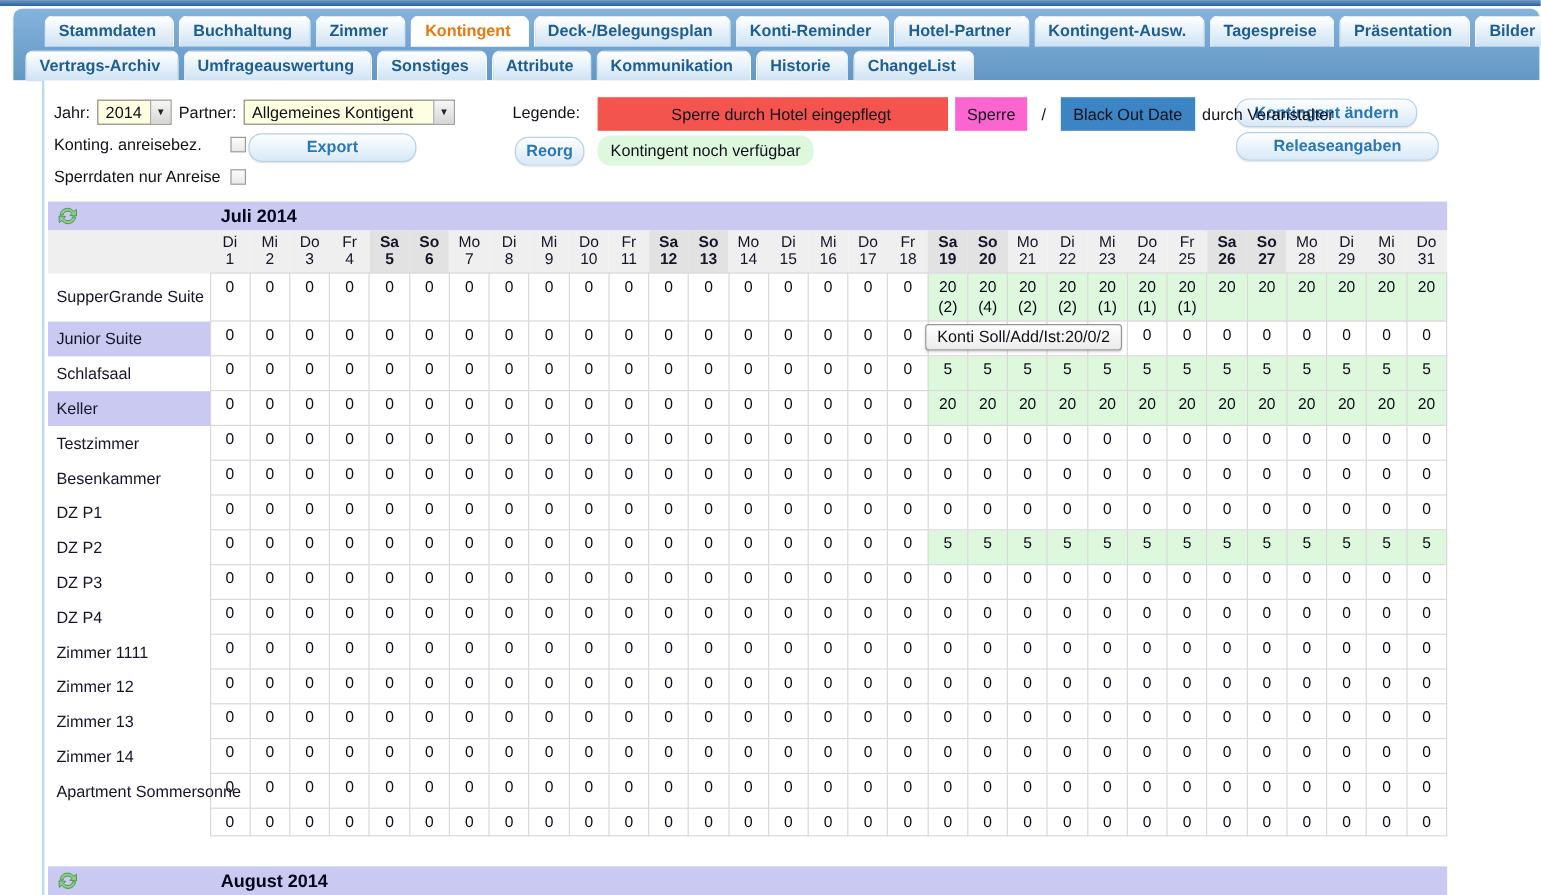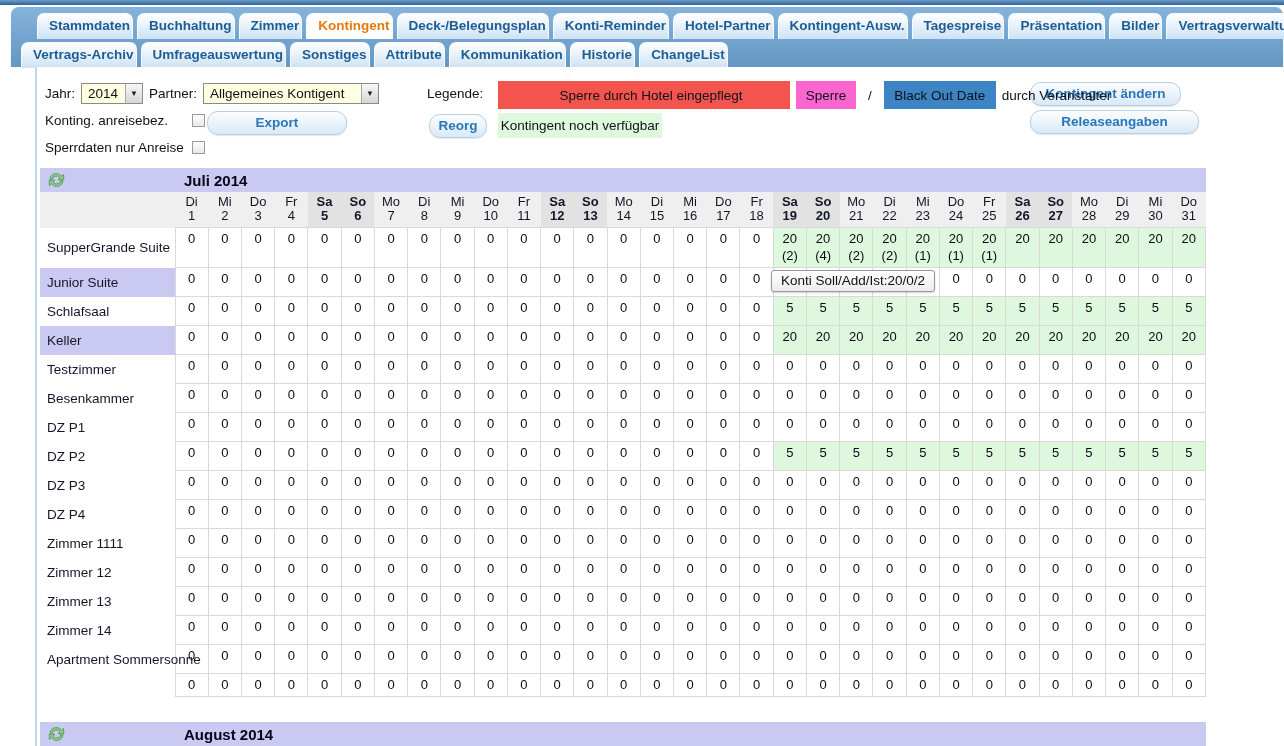--- a/index.html
+++ b/index.html
@@ -9,21 +9,21 @@
   
   .top-strip { height:6px; background:linear-gradient(#6d9cc9,#2d6097); border-bottom:1px solid #fff; }
 
   
   .tabbar { background:linear-gradient(#85b3dc,#6397c4); margin-left:10px; border:1px solid #f2f8fd;
             border-bottom:none; border-radius:9px 9px 0 0; padding-top:4px; height:61px; }
   .tab-row { display:flex; gap:4px; align-items:flex-end; height:28px; }
   .tab-row.row1 { padding-left:26px; }
   .tab-row.row2 { padding-left:10px; margin-top:1px; }
   .tab { background:linear-gradient(#ffffff,#cde2f4); border:1px solid #f5faff; border-bottom:none;
-         border-radius:7px 7px 0 0; padding:4px 2px 6px 11px; font-size:13.5px; font-weight:bold;
+         border-radius:7px 7px 0 0; padding:4px 14px 6px 11px; font-size:13.5px; font-weight:bold;
          color:#1d5d94; white-space:nowrap; cursor:pointer; }
   .tab.active { background:#ffffff; }
 
   
   .content { position:relative; margin-left:35px; border-left:2px solid #bcd8ee; height:679px; background:#fff; }
 
   
   .filter-area { position:relative; height:101px; }
   .lbl { font-size:13.5px; color:#101018; white-space:nowrap; }
   .grp { position:absolute; display:flex; align-items:center; gap:6px; }
@@ -53,21 +53,21 @@
 
   .legende-lbl { position:absolute; left:390px; top:19px; }
   .legend-row { position:absolute; display:flex; align-items:center; gap:6px; }
   .legend-row.one { left:461px; top:14px; }
   .legend-row.two { left:461px; top:46px; }
   .legend-box { display:flex; align-items:center; justify-content:center; font-size:13.5px; color:#101018;
                 height:28px; white-space:nowrap; }
   .legend-box.b-red { width:292px; }
   .legend-box.b-pink { width:60px; }
   .legend-box.b-blue { width:112px; }
-  .legend-box.b-green { width:164px; height:25px; }
+  .legend-box.b-green { width:180px; height:25px;border-radius:11px; }
   .legend-box.b-yellow { width:166px; height:25px; }
   .legend-sep { font-size:13.5px; color:#101018; padding:0 6px; }
 
   
   .month-header { display:flex; align-items:center; height:24px; width:1166px; margin-left:3px; }
   .month-header .icon-wrap { margin-left:8px; display:flex; align-items:center; cursor:pointer; }
   .month-title { font-weight:bold; font-size:15px; color:#05051c; margin-left:119px; }
   .month-header.august { margin-top:25px; }
 
   

